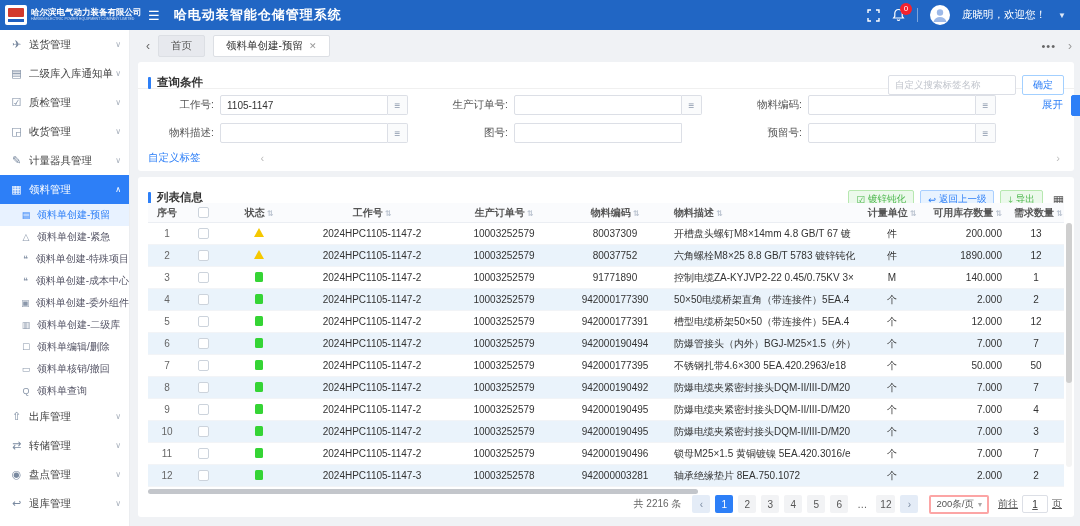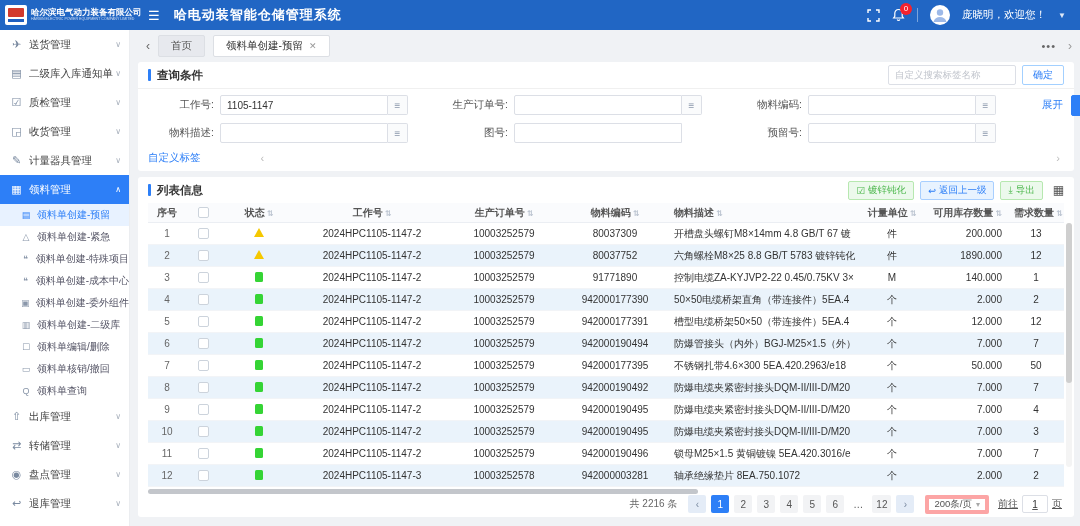--- a/index.html
+++ b/index.html
@@ -49,21 +49,21 @@
   .tabbar { height:32px; display:flex; align-items:center; padding:0 8px 0 16px; gap:8px; }
   .tab-back { color:#666; font-size:12px; cursor:pointer; }
   .tab { height:22px; padding:0 12px; display:flex; align-items:center; gap:6px; background:#e7e9ee;
     border:1px solid #dcdfe4; border-radius:2px; font-size:10.5px; color:#555; cursor:pointer; }
   .tab.active { background:#fff; color:#333; }
   .tab .x { font-size:9px; color:#999; }
   .tab-more { margin-left:auto; color:#666; letter-spacing:1px; cursor:pointer; }
   .tab-next { color:#999; font-size:12px; cursor:pointer; padding-left:4px; }
 
   .card { background:#fff; border-radius:3px; margin:0 6px 6px 8px; }
-  .card-head { height:26px; display:flex; align-items:center; padding:13px 10px; }
+  .card-head { height:26px; display:flex; align-items:flex-start; padding:13px 10px; }
   .bar-title { display:flex; align-items:center; font-size:11.5px; font-weight:bold; color:#333; }
   .bar-title:before { content:""; width:3px; height:12px; background:#2d7ff7; margin-right:6px; border-radius:1px; }
   .head-right { margin-left:auto; display:flex; align-items:center; gap:6px; }
   .tag-input { width:128px; height:20px; border:1px solid #dcdfe6; border-radius:2px; padding:0 6px;
     font-size:9.5px; color:#333; font-family:Liberation Mono, monospace; }
   .tag-input::placeholder { color:#c0c4cc; }
   .btn-outline { height:20px; padding:0 10px; border:1px solid #a3d0ff; background:#fff; color:#2d7ff7;
     border-radius:2px; font-size:10px; cursor:pointer; font-family:inherit; }
 
   .qform { padding:2px 10px 0; border-top:1px solid #f0f0f0; }
@@ -113,21 +113,21 @@
   .hscroll .hthumb { position:absolute; left:0; top:1px; width:60%; height:5px; background:#c3c6cb; border-radius:3px; }
 
   
   .pager { display:flex; align-items:center; justify-content:flex-end; gap:5px; height:22px; padding:0 12px 4px; }
   .total { color:#666; font-size:10px; margin-right:6px; }
   .pg { min-width:18px; height:18px; padding:0 4px; border-radius:2px; background:#f2f3f5; color:#555;
     font-size:10px; display:flex; align-items:center; justify-content:center; cursor:pointer; }
   .pg.active { background:#2d7ff7; color:#fff; }
   .pg.nav { background:#e4ecf7; color:#7a8aa0; }
   .pg.dots { background:transparent; }
-  .psize { height:19px; border:4px solid #fca5a5; border-radius:2px; padding:0 5px; display:flex;
+  .psize { height:19px; border:2px solid #fca5a5; border-radius:2px; padding:0 5px; display:flex;
     align-items:center; gap:4px; color:#555; font-size:9.5px; margin-left:6px; cursor:pointer; }
   .goto { display:flex; align-items:center; gap:4px; color:#555; font-size:10px; margin-left:4px;text-decoration:underline; }
   .goto input { width:26px; height:18px; border:1px solid #dcdfe6; border-radius:2px; text-align:center;
     font-size:10px; font-family:inherit; color:#333; }
 </style>
 </head>
 <body>
 
 <div class="page">
 

